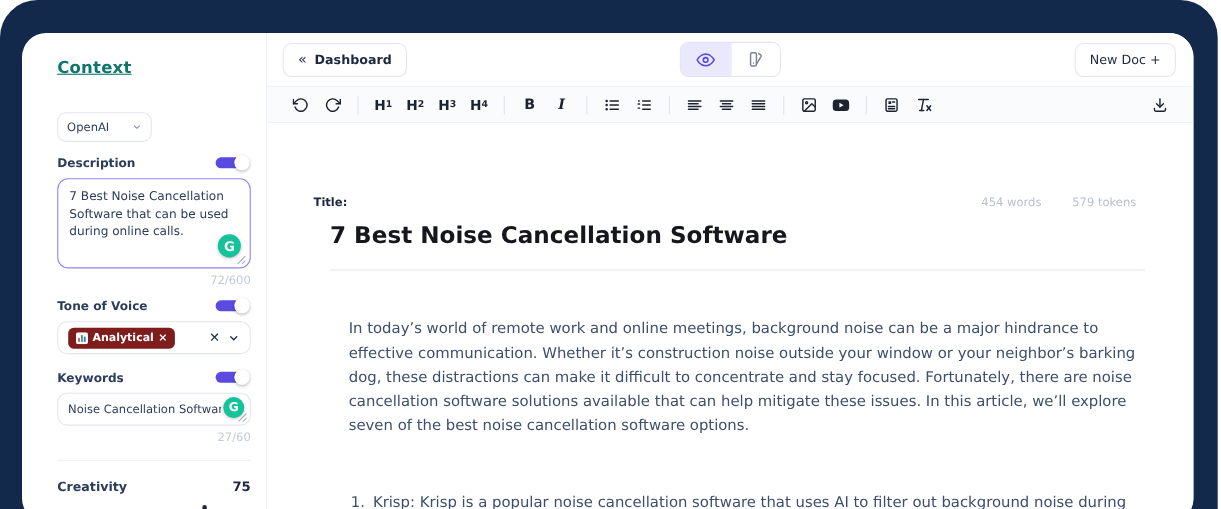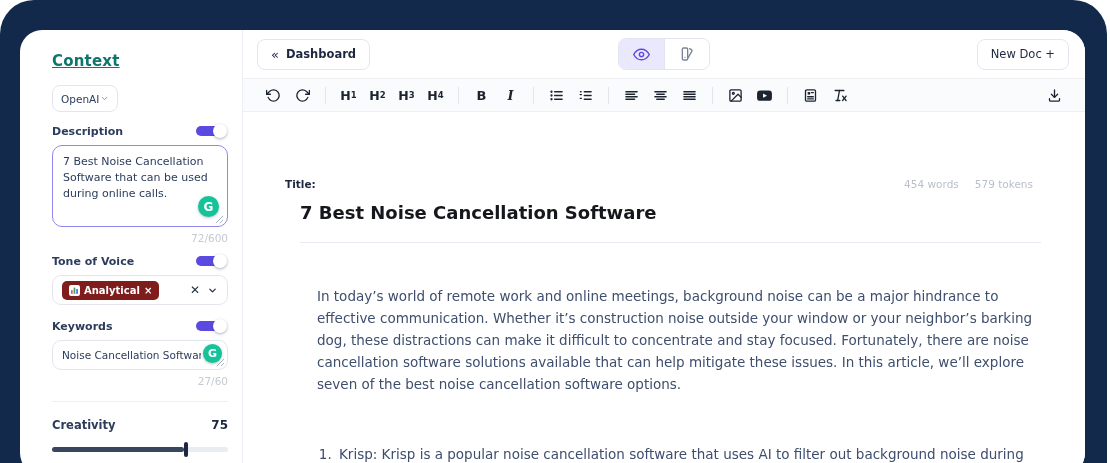--- a/index.html
+++ b/index.html
@@ -7,21 +7,21 @@
   body { background: #fff; font-family: "DejaVu Sans", "Liberation Sans", sans-serif; position: relative; }
 
   .frame { position: absolute; left: 0; top: 0; right: 3px; bottom: 0; background: #13294b; border-radius: 34px 34px 0 0; }
   .panel { position: absolute; left: 20px; top: 30px; width: 1065px; height: 445px; background: #fff; border-radius: 22px; display: flex; overflow: hidden; }
 
   
   .sidebar { width: 223px; flex: 0 0 223px; border-right: 1px solid #edeff4; padding: 22px 15px 0 32px; }
   .sb-title { font-size: 15px; font-weight: 700; color: #0f766e; letter-spacing: .2px; text-decoration: underline; }
   .selects-row { display: flex; gap: 7px; margin: 15px 0 12px; }
   .select { height: 27px; border: 1px solid #e3e6ee; border-radius: 8px; background: #fff; display: flex; align-items: center; justify-content: space-between; padding: 0 8px; font-size: 10.5px; color: #2c3c5c; cursor: pointer; }
-  .select.provider { width: 66px; }
+  .select.provider { width: 86px; margin-top: 17px; }
   .select.model { width: 87px; }
   .label-row { display: flex; justify-content: space-between; align-items: center; margin: 6px 0 7px; }
   .label-row .lbl { font-size: 11px; font-weight: 600; color: #2c3c5c; }
   .toggle { width: 31px; height: 14px; position: relative; cursor: pointer; }
   .toggle .track { position: absolute; left: 0; top: 2px; width: 23px; height: 10px; border-radius: 6px; background: #5b4ae0; }
   .toggle .knob { position: absolute; right: 0; top: 0; width: 14px; height: 14px; border-radius: 50%; background: #fff; box-shadow: 0 1px 3px rgba(20,30,60,.35); }
   .desc-wrap { position: relative; }
   .desc-box { width: 176px; height: 82px; border: 1.5px solid #9187ee; border-radius: 10px; padding: 8px 10px; font-size: 11px; line-height: 1.45; color: #2c3c5c; font-family: "DejaVu Sans", "Liberation Sans", sans-serif; resize: none; outline: none; display: block; }
   .gram-badge { position: absolute; width: 21px; height: 21px; border-radius: 50%; background: #15c39a; color: #fff; font-size: 12px; font-weight: 700; display: flex; align-items: center; justify-content: center; box-shadow: 0 1px 3px rgba(0,0,0,.25); }
   .gram-desc { right: 8px; bottom: 10px; }
@@ -58,22 +58,22 @@
   .tb-sep { width: 1px; height: 17px; background: #e2e5ea; margin: 0 8px; }
   .tb-h { font-size: 12.5px; font-weight: 700; color: #1c2430; }
   .tb-h sub { font-size: 8.5px; font-weight: 700; }
   .tb-bold { font-size: 13px; font-weight: 700; }
   .tb-italic { font-size: 13px; font-style: italic; font-family: "DejaVu Serif", "Liberation Serif", serif; font-weight: 600; }
   .tb-download { margin-left: auto; }
 
   .doc { flex: 1; background: #fff; padding: 26px 26px 0 42px; overflow: hidden; }
   .title-row { display: flex; align-items: baseline; }
   .title-label { font-size: 10.5px; font-weight: 700; color: #1d2840; margin-top: 40px; }
-  .counts { margin-left: auto; display: flex; gap: 16px; font-size: 10.5px; color: #b9c0cc; padding-right: 26px; }
-  .doc-title { font-size: 18px; font-weight: 700; color: #15171c; margin: 12px 0 0 15px; }
+  .counts { margin-left: auto; display: flex; gap: 28px; font-size: 10.5px; color: #b9c0cc; padding-right: 26px; }
+  .doc-title { font-size: 21px; font-weight: 700; color: #15171c; margin: 12px 0 0 15px; }
   .doc-hr { border: none; border-top: 1px solid #e7eaef; margin: 19px 18px 0 15px; }
   .doc-body { margin: 42px 0 0 32px; max-width: 724px; font-size: 13.5px; line-height: 22px; color: #3e4e6d; }
   .doc-list { margin: 48px 0 0 32px; padding-left: 19px; max-width: 724px; font-size: 13.5px; line-height: 22px; color: #3e4e6d; }
   .doc-list li { padding-left: 3px; }
 
   svg { display: block; }
 </style>
 </head>
 <body>
 

